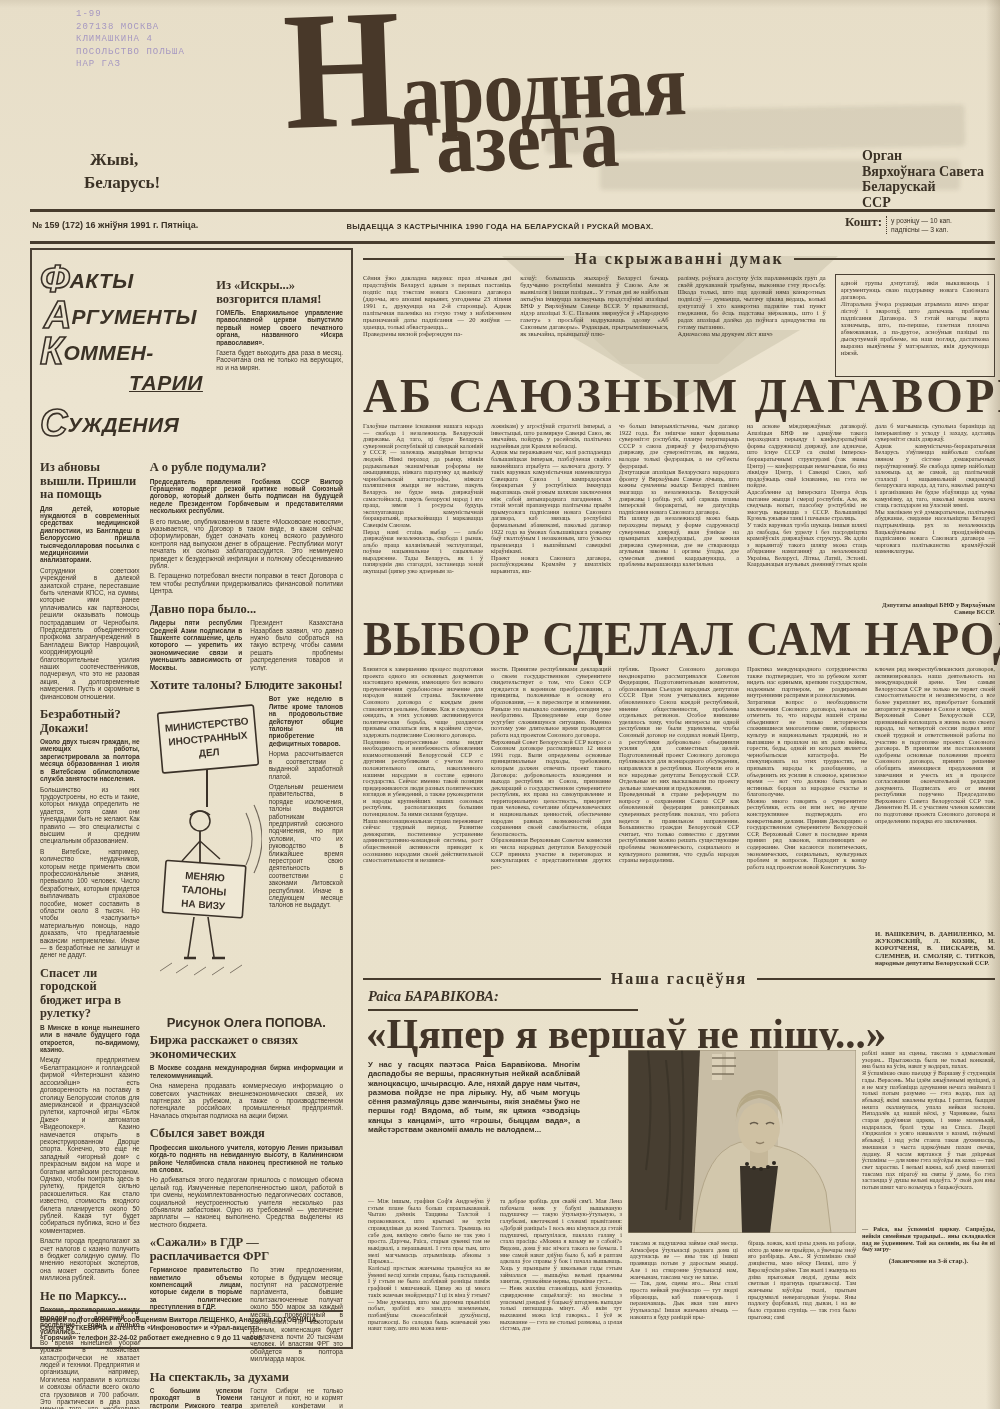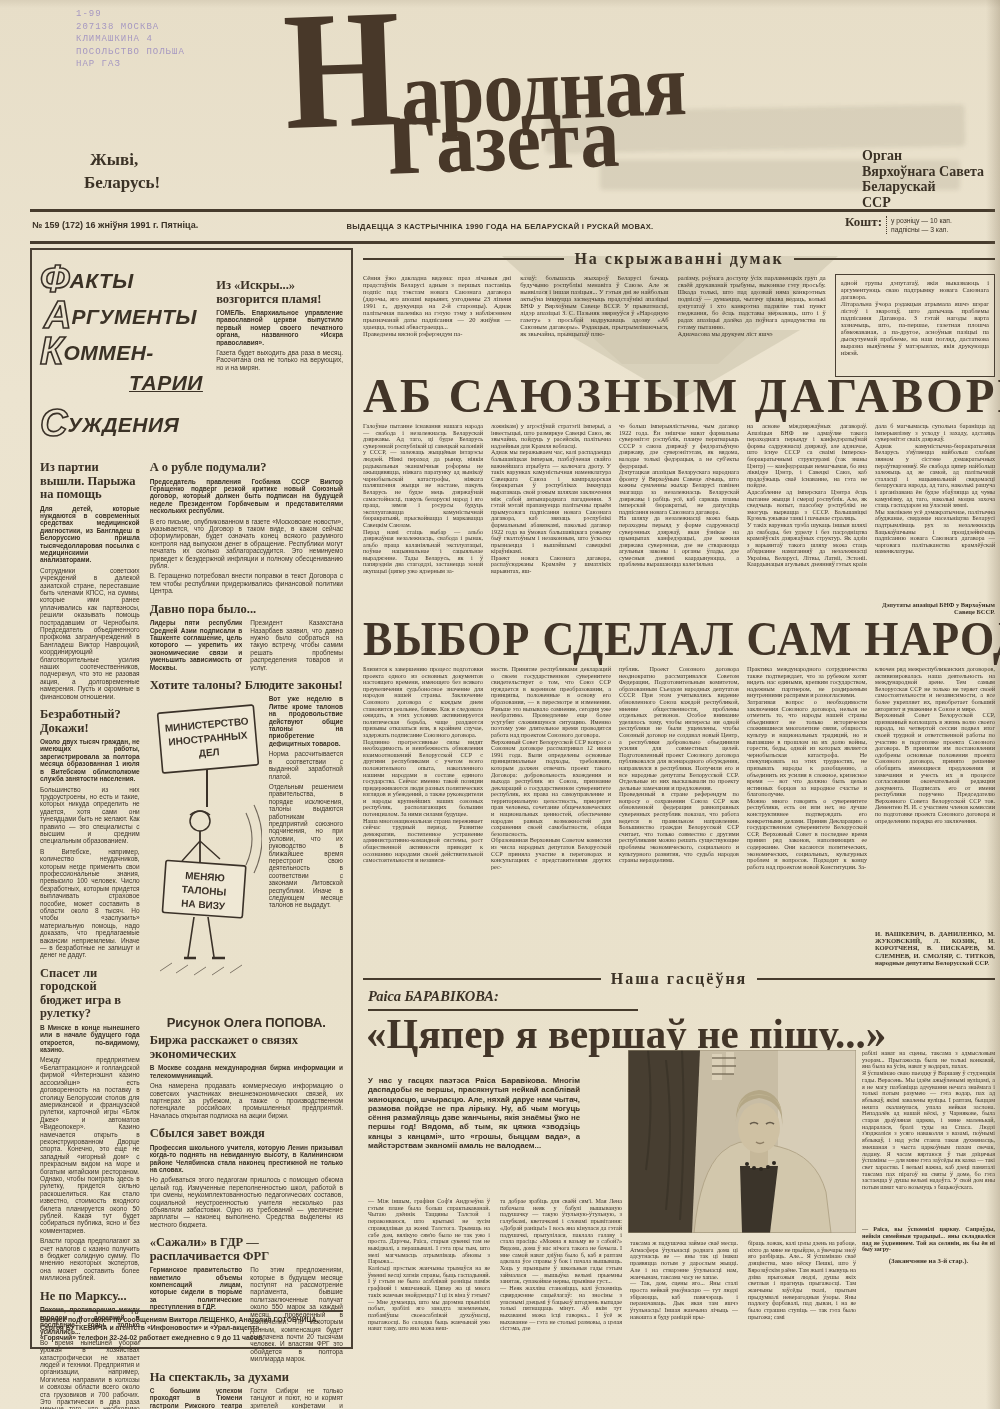--- a/index.html
+++ b/index.html
@@ -77,21 +77,21 @@
   #ab-cols{left:363px;top:423px;width:632px;height:192px;}
   #choice-cols{left:363px;top:666px;width:632px;height:300px;}
   .sigr{font-weight:bold;text-align:right;font-size:6.5px;line-height:7.2px;margin-top:3px;white-space:pre-line;}
   .sigb{font-weight:bold;font-size:6.6px;line-height:7.2px;margin-top:3px;text-align:justify;}
   .c5col{display:flex;flex-direction:column;min-width:0;flex:1;}
   .c5col .fill{flex:1;min-height:0;}
   
   #guest-div{left:363px;top:970px;width:632px;z-index:2;}
   #guest-author{left:368px;top:988px;width:270px;font-weight:bold;font-style:italic;font-size:14.5px;border-bottom:2.4px solid #463b2d;padding-bottom:4px;}
   #guest-head{left:366px;top:1008px;width:632px;font-weight:bold;font-size:41px;letter-spacing:0px;color:#423528;transform:scaleY(1.05);transform-origin:left top;white-space:nowrap;}
-  #guest-intro{left:368px;top:1060px;width:212px;height:133px;font-family:"Liberation Sans",sans-serif;font-weight:bold;font-size:7.8px;line-height:9.3px;margin-top:16px;}
+  #guest-intro{left:368px;top:1060px;width:212px;height:133px;font-family:"Liberation Sans",sans-serif;font-weight:bold;font-size:7.8px;line-height:9.3px;}
   .gcol{font-size:6.1px;line-height:6.7px;}
   #gc1{left:368px;top:1198px;width:122px;height:150px;}
   #gc2{left:500px;top:1198px;width:122px;height:150px;}
   #gc3{left:630px;top:1240px;width:108px;height:108px;}
   #gc4{left:748px;top:1240px;width:108px;height:108px;}
   #gc5{left:862px;top:1050px;width:133px;height:214px;display:flex;flex-direction:column;}
   #gc5 .gtxt{flex:1;min-height:0;}
   .gbold{font-weight:bold;margin-top:2px;}
   .gend{font-weight:bold;text-align:center;font-size:6.8px;margin-top:4px;}
   #photo{left:628px;top:1050px;width:228px;height:183px;z-index:2;}
@@ -152,21 +152,21 @@
       </div>
       <div class="iskra">
         <div class="nit nit0">Из «Искры...» возгорится пламя!</div>
         <div class="lead j">ГОМЕЛЬ. Епархиальное управление православной церкви выпустило первый номер своего печатного органа, названного «Искра православия».</div>
         <div class="bd j">Газета будет выходить два раза в месяц. Рассчитана она не только на верующих, но и на мирян.</div>
       </div>
     </div>
     <div class="lb-cols">
       <div class="lb-left">
         <div>
-          <div class="nit nit0">Из партии вышли. Парыжа на помощь</div>
+          <div class="nit nit0">Из абновы вышли. Пришли на помощь</div>
           <div class="lead j">Для детей, которые нуждаются в современных средствах медицинской диагностики, из Бангладеш в Белоруссию пришла тысячедолларовая посылка с медицинскими анализаторами.</div>
           <div class="bd j">Сотрудники советских учреждений в далекой азиатской стране, переставшие быть членами КПСС, на суммы, которые ими ранее уплачивались как партвзносы, решили оказывать помощь пострадавшим от Чернобыля. Председатель объединенного профкома загранучреждений в Бангладеш Виктор Навроцкий, координирующий благотворительные усилия наших соотечественников, подчеркнул, что это не разовая акция, а долговременные намерения. Пусть и скромные в финансовом отношении.</div>
         </div>
         <div>
           <div class="nit">Безработный? Докажи!</div>
           <div class="lead j">Около двух тысяч граждан, не имеющих работы, зарегистрировала за полтора месяца образованная 1 июля в Витебском облисполкоме служба занятости населения.</div>
           <div class="bd j">Большинство из них трудоустроены, но есть и такие, которых никуда определить не удается, хотя сами они тунеядцами быть не желают. Как правило — это специалисты с высшим и средним специальным образованием.</div>
           <div class="bd j">В Витебске, например, количество неудачников, которым негде применить свои профессиональные знания, превысило 100 человек. Число безработных, которым придется выплачивать страховое пособие, может составить в области около 8 тысяч. Но чтобы «заслужить» материальную помощь, надо доказать, что предлагаемые вакансии неприемлемы. Иначе — в безработные не запишут и денег не дадут.</div>
         </div>
         <div>

